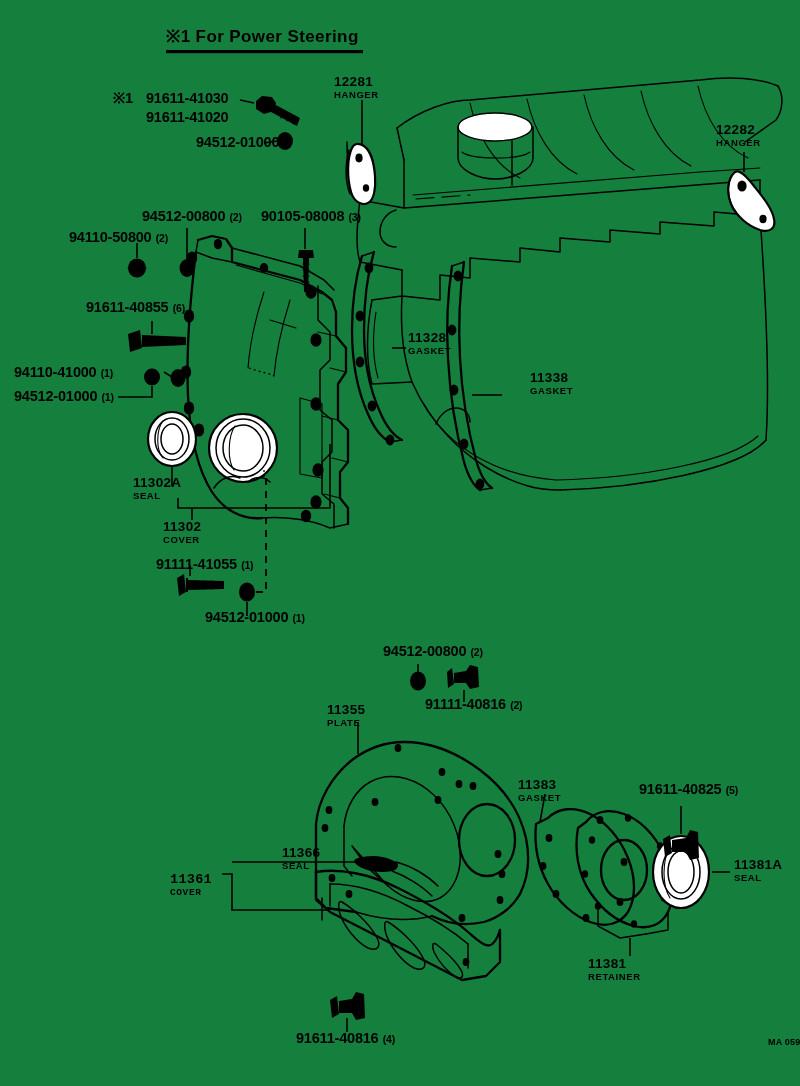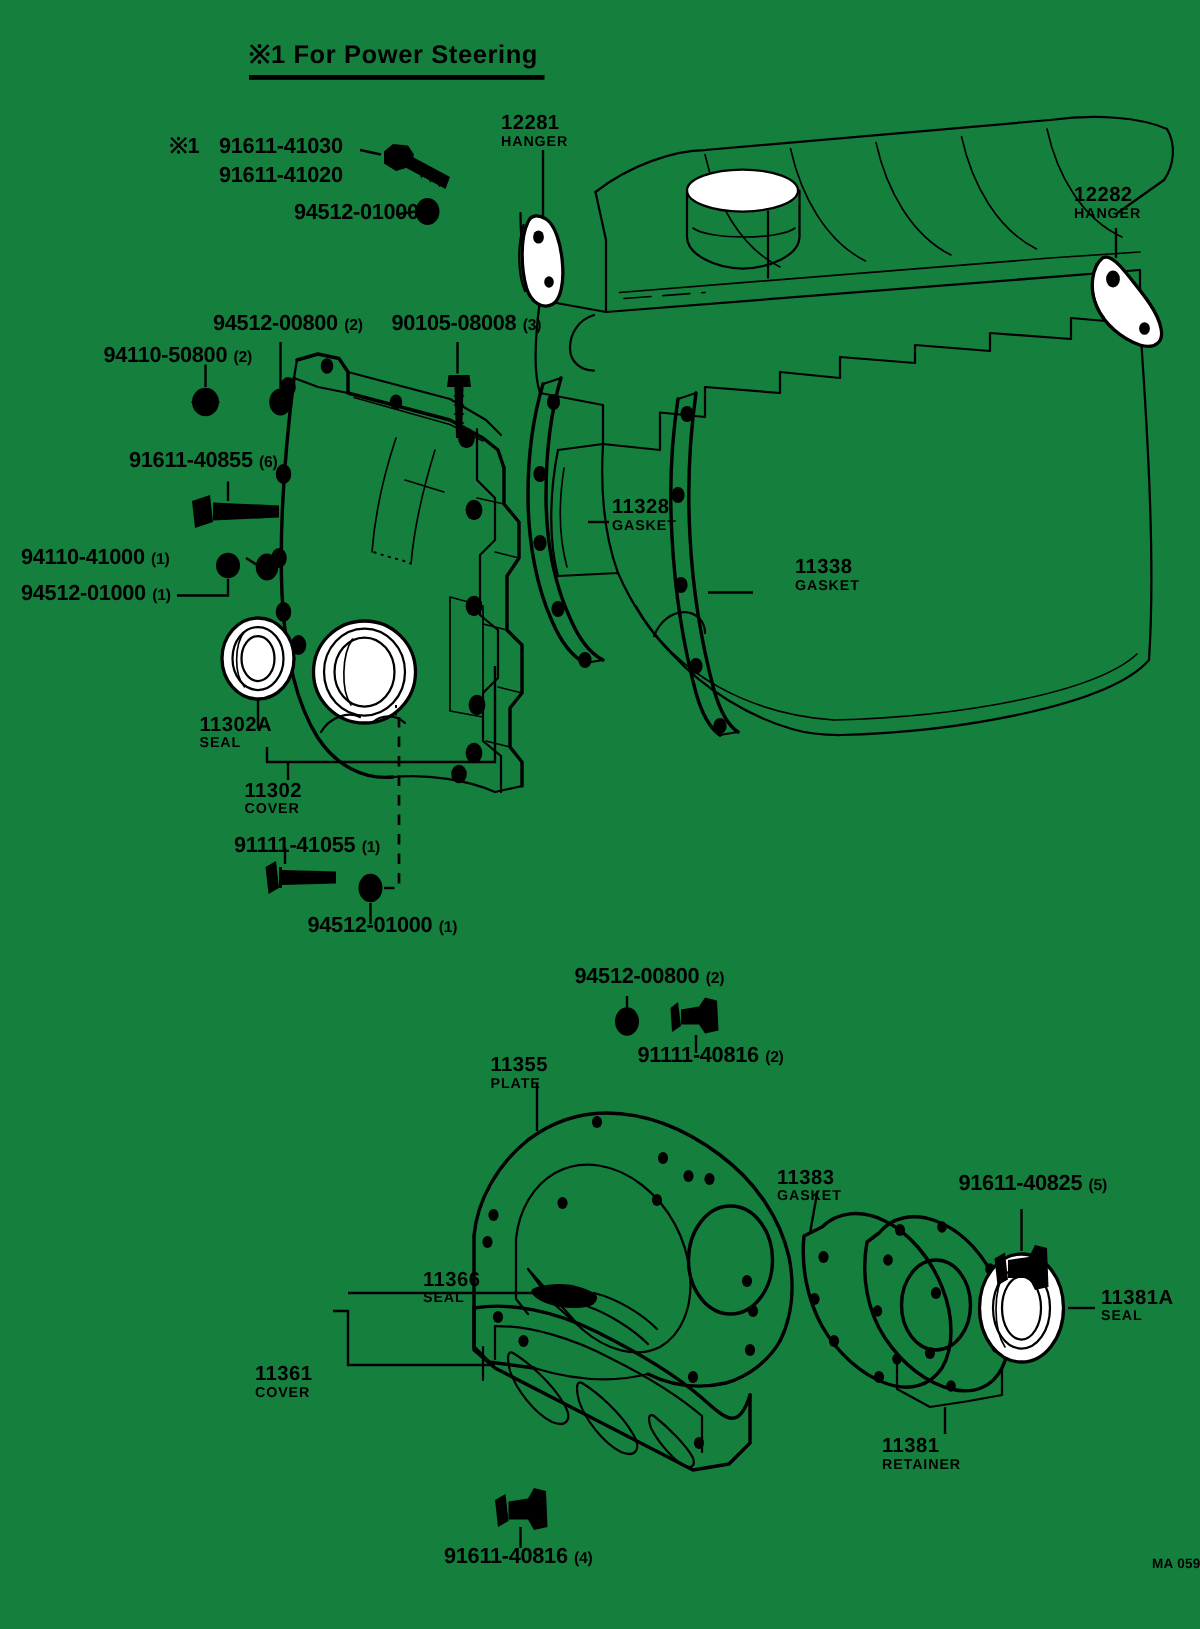--- a/index.html
+++ b/index.html
@@ -521,21 +521,21 @@
 <div class="lbl" style="left:639px;top:781px;">
   <span class="pn">91611-40825</span>
   <span class="qty">(5)</span>
 </div>
 
 <div class="stack" style="left:243px;top:845px;margin-left:39px;">
   <span class="nm">11366</span>
   <span class="nm-s">SEAL</span>
 </div>
 
-<div class="stack" style="left:170px;top:908px;">
+<div class="stack" style="left:170px;top:872px;font-family:Liberation Mono, monospace;">
   <span class="nm">11361</span>
   <span class="nm-s">COVER</span>
 </div>
 
 <div class="stack" style="left:734px;top:857px;">
   <span class="nm">11381A</span>
   <span class="nm-s">SEAL</span>
 </div>
 
 <div class="stack ctr" style="left:588px;top:956px;width:84px;">

